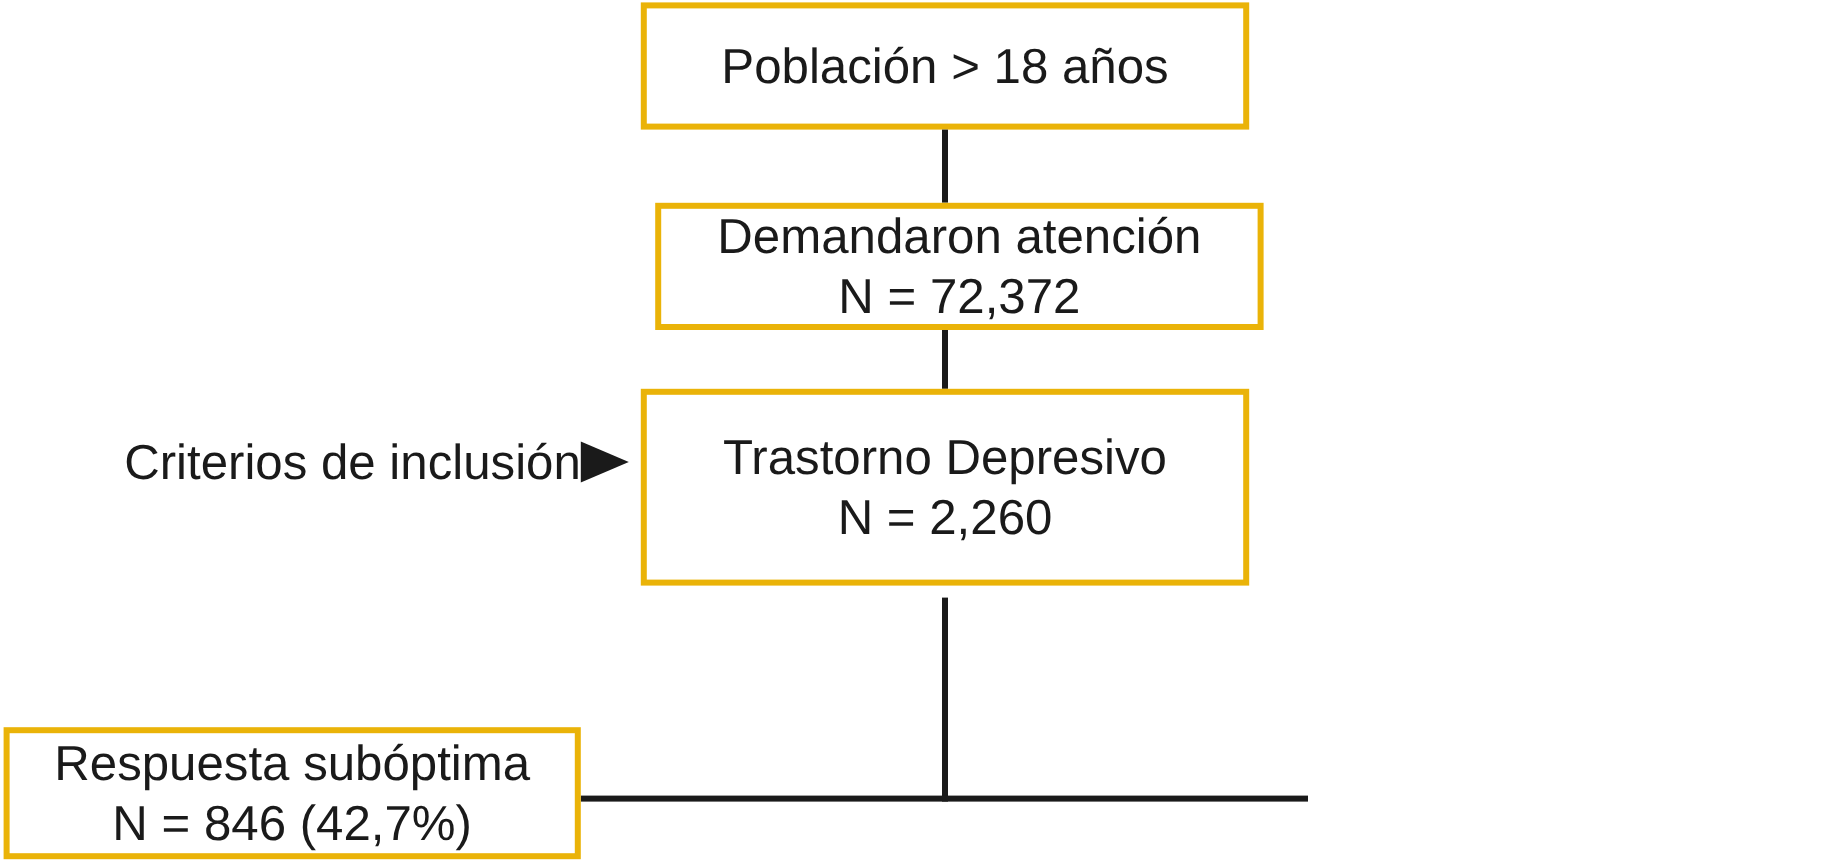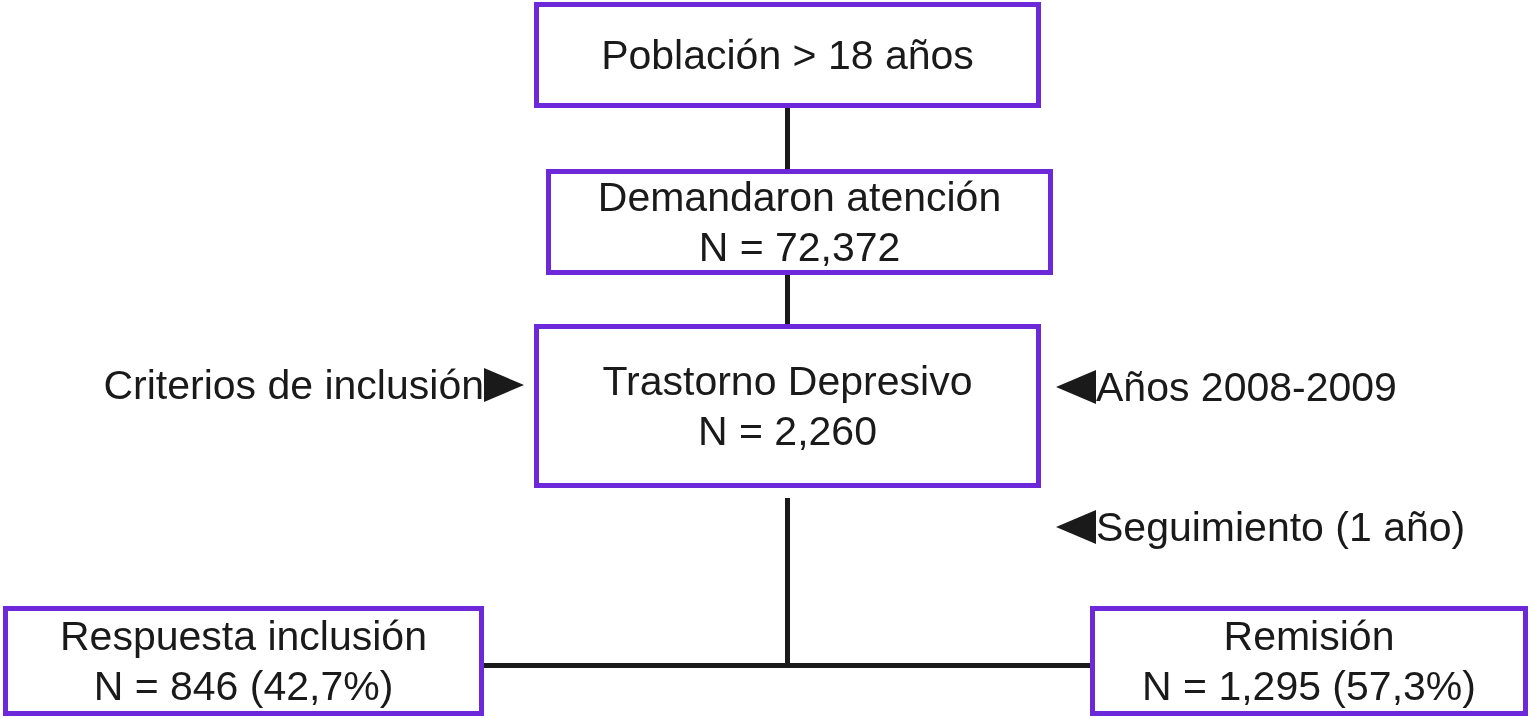--- a/index.html
+++ b/index.html
@@ -12,21 +12,21 @@
     width: 1531px;
     height: 718px;
     background: #ffffff;
     font-family: "Liberation Sans", sans-serif;
     color: #1a1a1a;
     overflow: hidden;
   }
   .box {
     position: absolute;
     box-sizing: border-box;
-    border: 5px solid #6d28d9;
+    border: 5px solid #eab308;
     background: #ffffff;
     display: flex;
     flex-direction: column;
     align-items: center;
     justify-content: center;
     text-align: center;
     font-size: 41px;
     line-height: 1.22;
     white-space: nowrap;
   }
@@ -94,37 +94,25 @@
   <div class="box" id="box-mdd">
     <span>Trastorno Depresivo</span>
     <span>N = 2,260</span>
   </div>
 
   <div class="annotation" id="annotation-inclusion">
     <span>Criterios de inclusión</span>
     <span class="arrow-right"></span>
   </div>
 
-  <div class="annotation" id="annotation-years">
-    <span class="arrow-left"></span>
-    <span>Años 2008-2009</span>
-  </div>
 
   <div class="connector" id="conn-3"></div>
 
-  <div class="annotation" id="annotation-followup">
-    <span class="arrow-left"></span>
-    <span>Seguimiento (1 año)</span>
-  </div>
 
   <div class="connector" id="hline"></div>
 
   <div class="box" id="box-suboptimal">
-    <span>Respuesta inclusión</span>
+    <span>Respuesta subóptima</span>
     <span>N = 846 (42,7%)</span>
   </div>
 
-  <div class="box" id="box-remission">
-    <span>Remisión</span>
-    <span>N = 1,295 (57,3%)</span>
-  </div>
 
 </div>
 
 </body></html>

